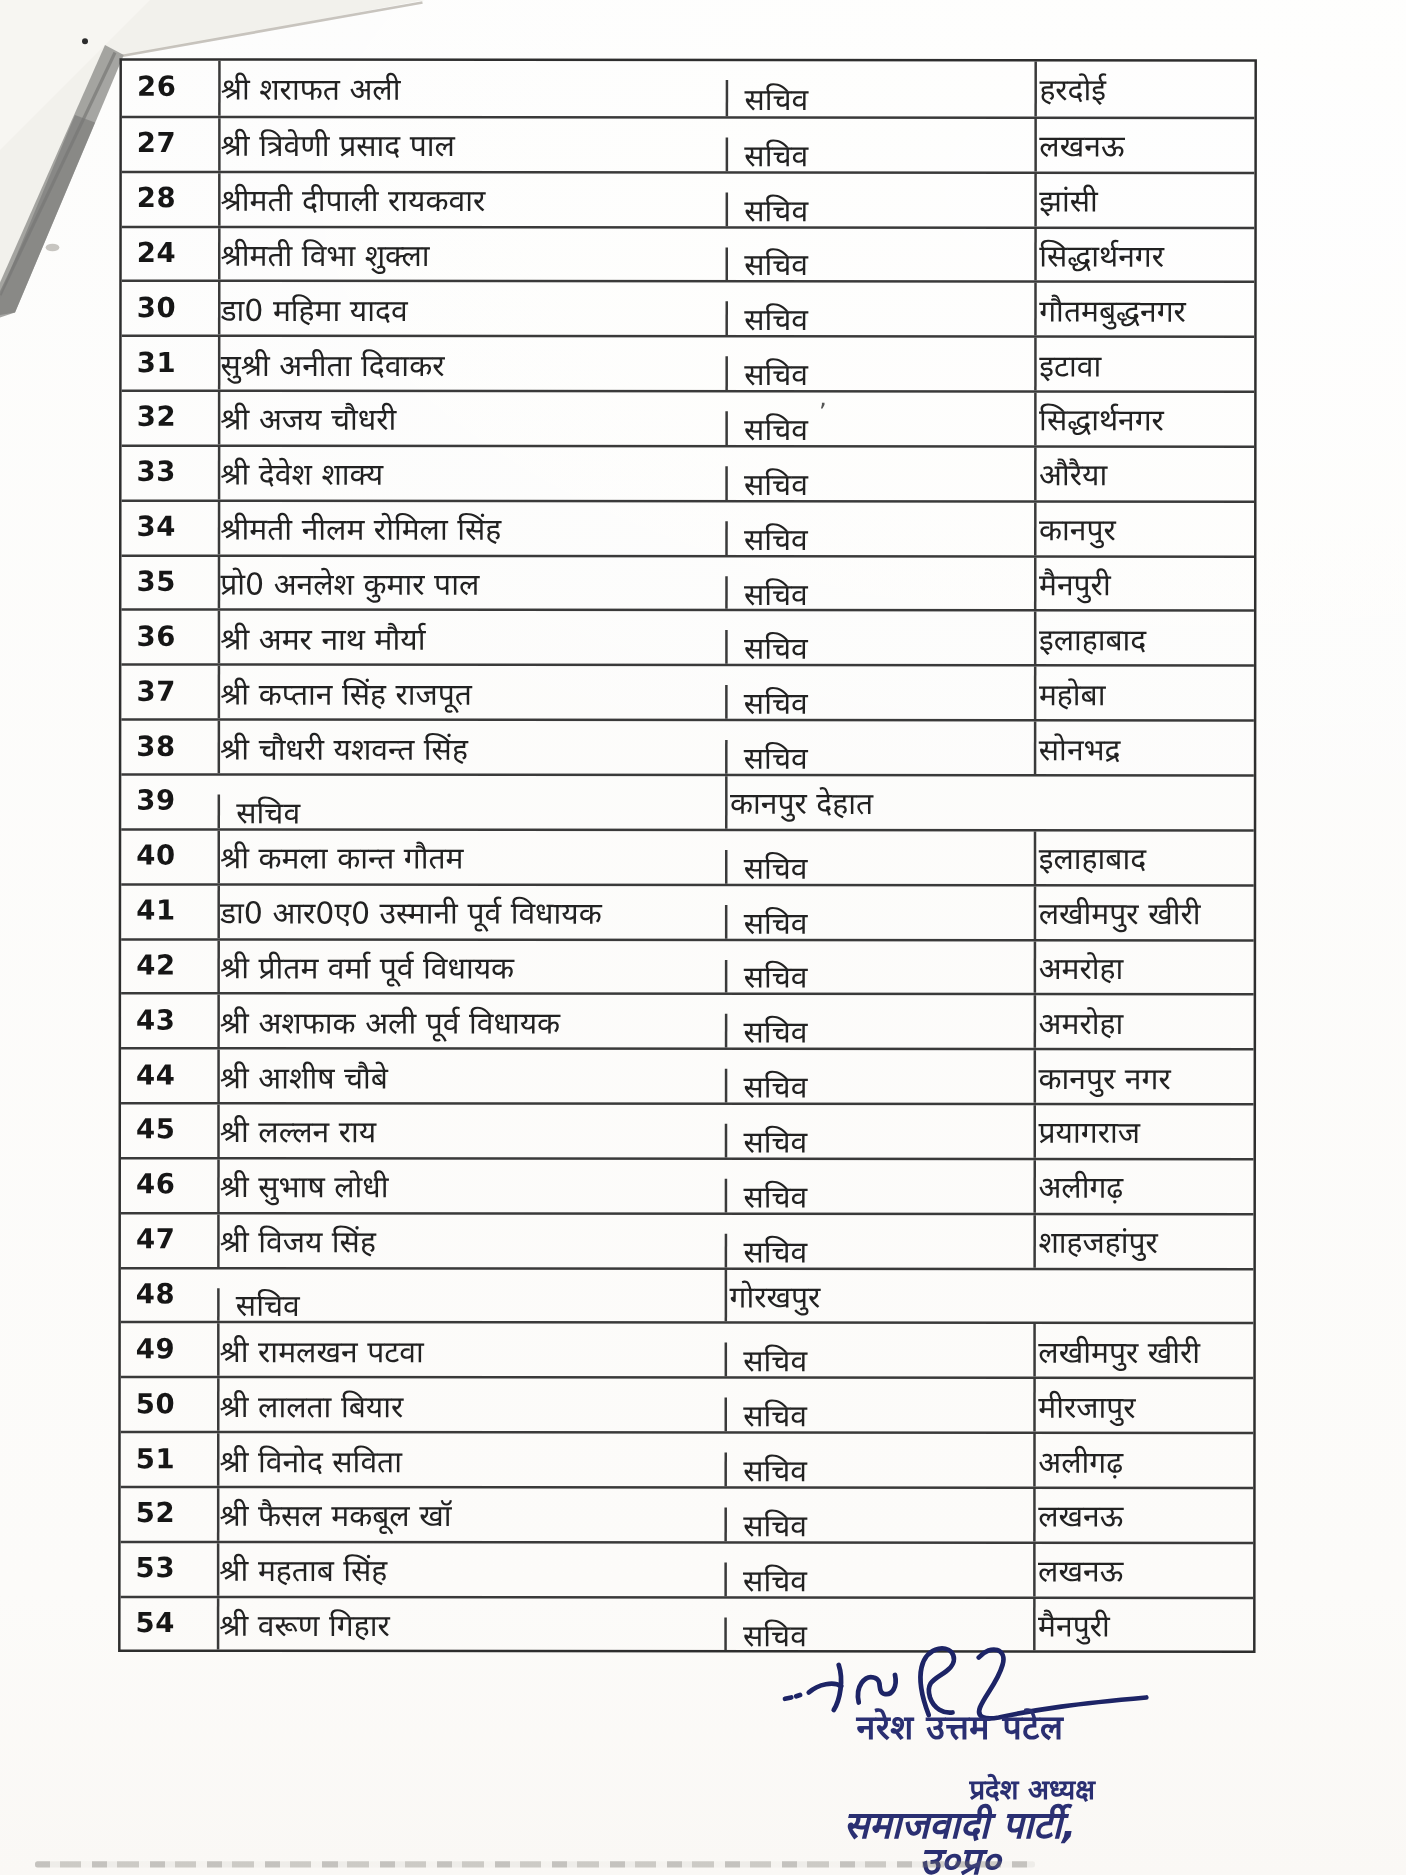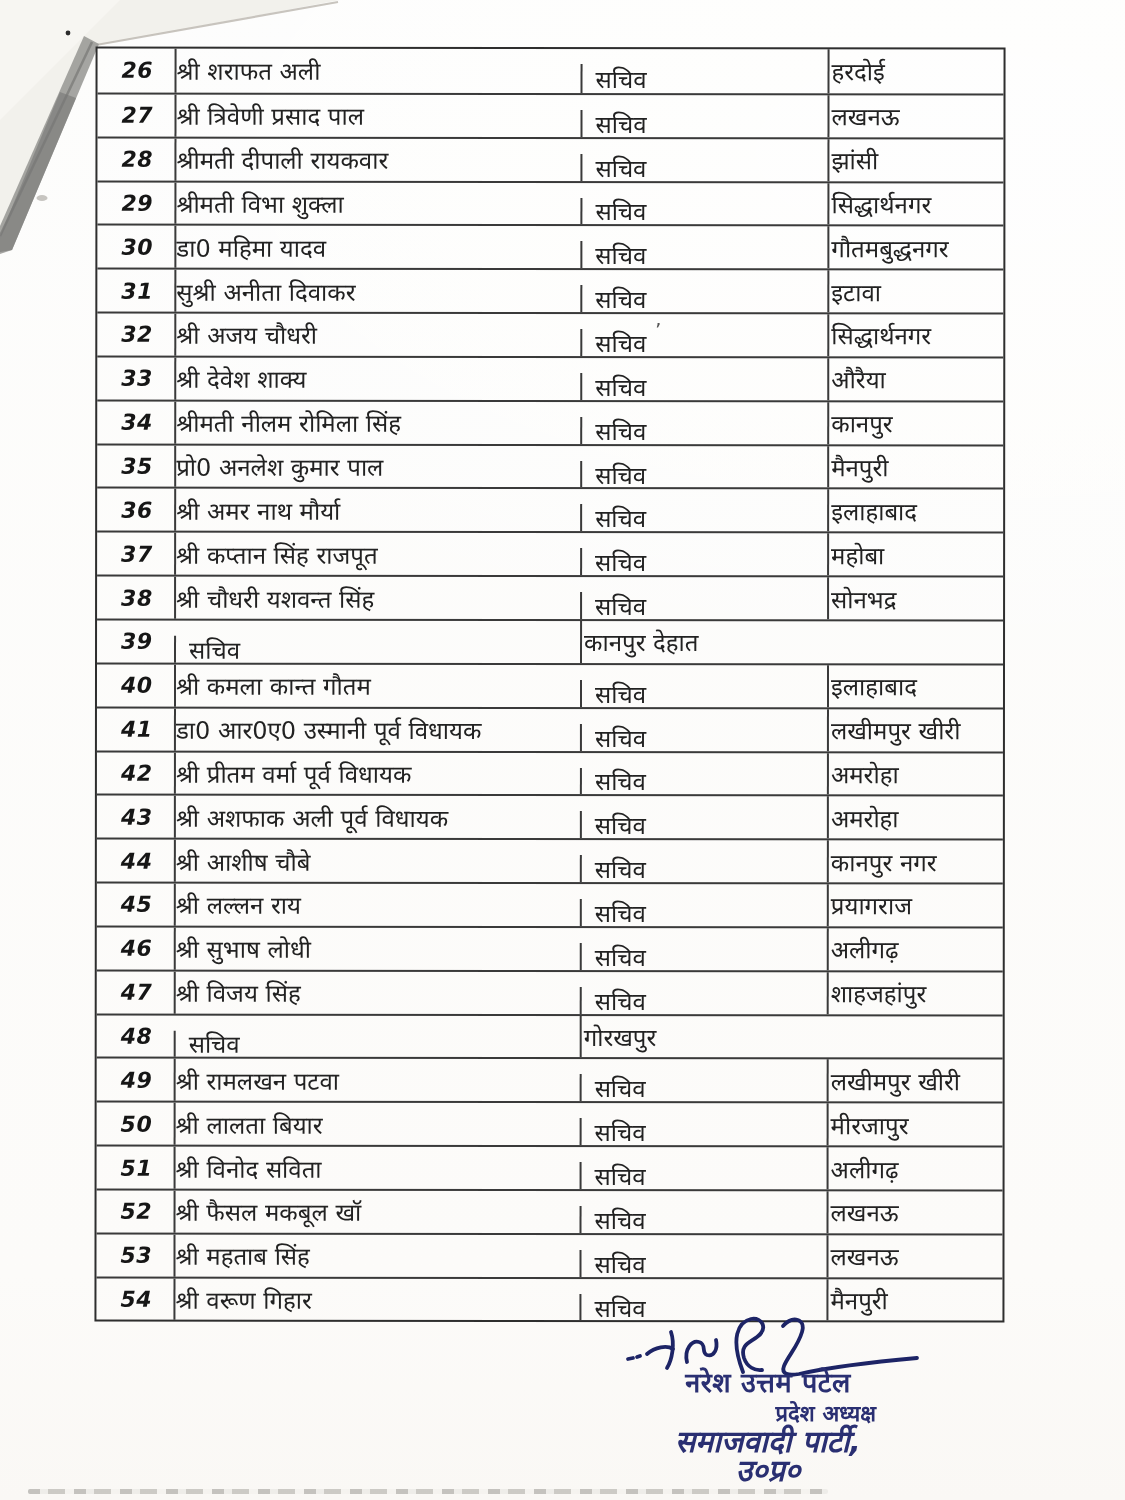--- a/index.html
+++ b/index.html
@@ -25,35 +25,35 @@
   .row{
     display:grid;grid-template-columns:77px 406px 247px 180px;
     height:43.85px;box-sizing:border-box;border-top:2px solid #3a3a3a;
   }
   .row:first-child{border-top:none;}
   .cell{
     box-sizing:border-box;border-left:2px solid #3a3a3a;
     display:flex;align-items:center;overflow:hidden;white-space:nowrap;
   }
   .cell:first-child{border-left:none;}
-  .c-serial{padding-left:24px;font-size:22px;font-weight:700;color:#161616;letter-spacing:.5px;font-style:italic;}
+  .c-serial{padding-left:12px;font-size:22px;font-weight:700;color:#161616;letter-spacing:.5px;}
   .c-name{font-size:24px;color:#222;}
   .c-desig{padding-left:13px;font-size:24px;color:#222;margin-top:15px;}
   .c-district{padding-left:2px;font-size:24px;color:#222;}
   .stray-mark{
     position:absolute;left:560px;top:268px;font-size:20px;color:#555;
   }
   
   .sig-scrawl{position:absolute;left:625px;top:1314px;}
   .sig-text{
     position:absolute;left:644px;top:1366px;width:248px;
     color:#2a2f72;text-align:center;
   }
   .sig-name{font-size:27px;font-weight:700;line-height:34px;letter-spacing:.5px;}
-  .sig-title{font-size:22px;font-weight:600;line-height:27px;text-align:right;padding-right:16px;}
+  .sig-title{font-size:22px;font-weight:600;line-height:27px;text-align:right;padding-right:16px;margin-top:19px;}
   .sig-org{font-size:30px;font-weight:700;line-height:29px;font-style:italic;}
   
   .bottom-strip{
     position:absolute;left:28px;top:1489px;width:800px;height:5px;
     background:repeating-linear-gradient(90deg,
       rgba(110,108,102,.55) 0 12px, rgba(170,168,160,.2) 12px 20px,
       rgba(120,118,110,.5) 20px 37px, rgba(200,198,190,.15) 37px 46px);
     filter:blur(.6px);opacity:.7;border-radius:2px;
   }
 </style>
@@ -89,21 +89,21 @@
     </div>
 
     <div class="row">
       <div class="cell c-serial">28</div>
       <div class="cell c-name">श्रीमती दीपाली रायकवार</div>
       <div class="cell c-desig">सचिव</div>
       <div class="cell c-district">झांसी</div>
     </div>
 
     <div class="row">
-      <div class="cell c-serial">29</div>
+      <div class="cell c-serial">24</div>
       <div class="cell c-name">श्रीमती विभा शुक्ला</div>
       <div class="cell c-desig">सचिव</div>
       <div class="cell c-district">सिद्धार्थनगर</div>
     </div>
 
     <div class="row">
       <div class="cell c-serial">30</div>
       <div class="cell c-name">डा0 महिमा यादव</div>
       <div class="cell c-desig">सचिव</div>
       <div class="cell c-district">गौतमबुद्धनगर</div>

